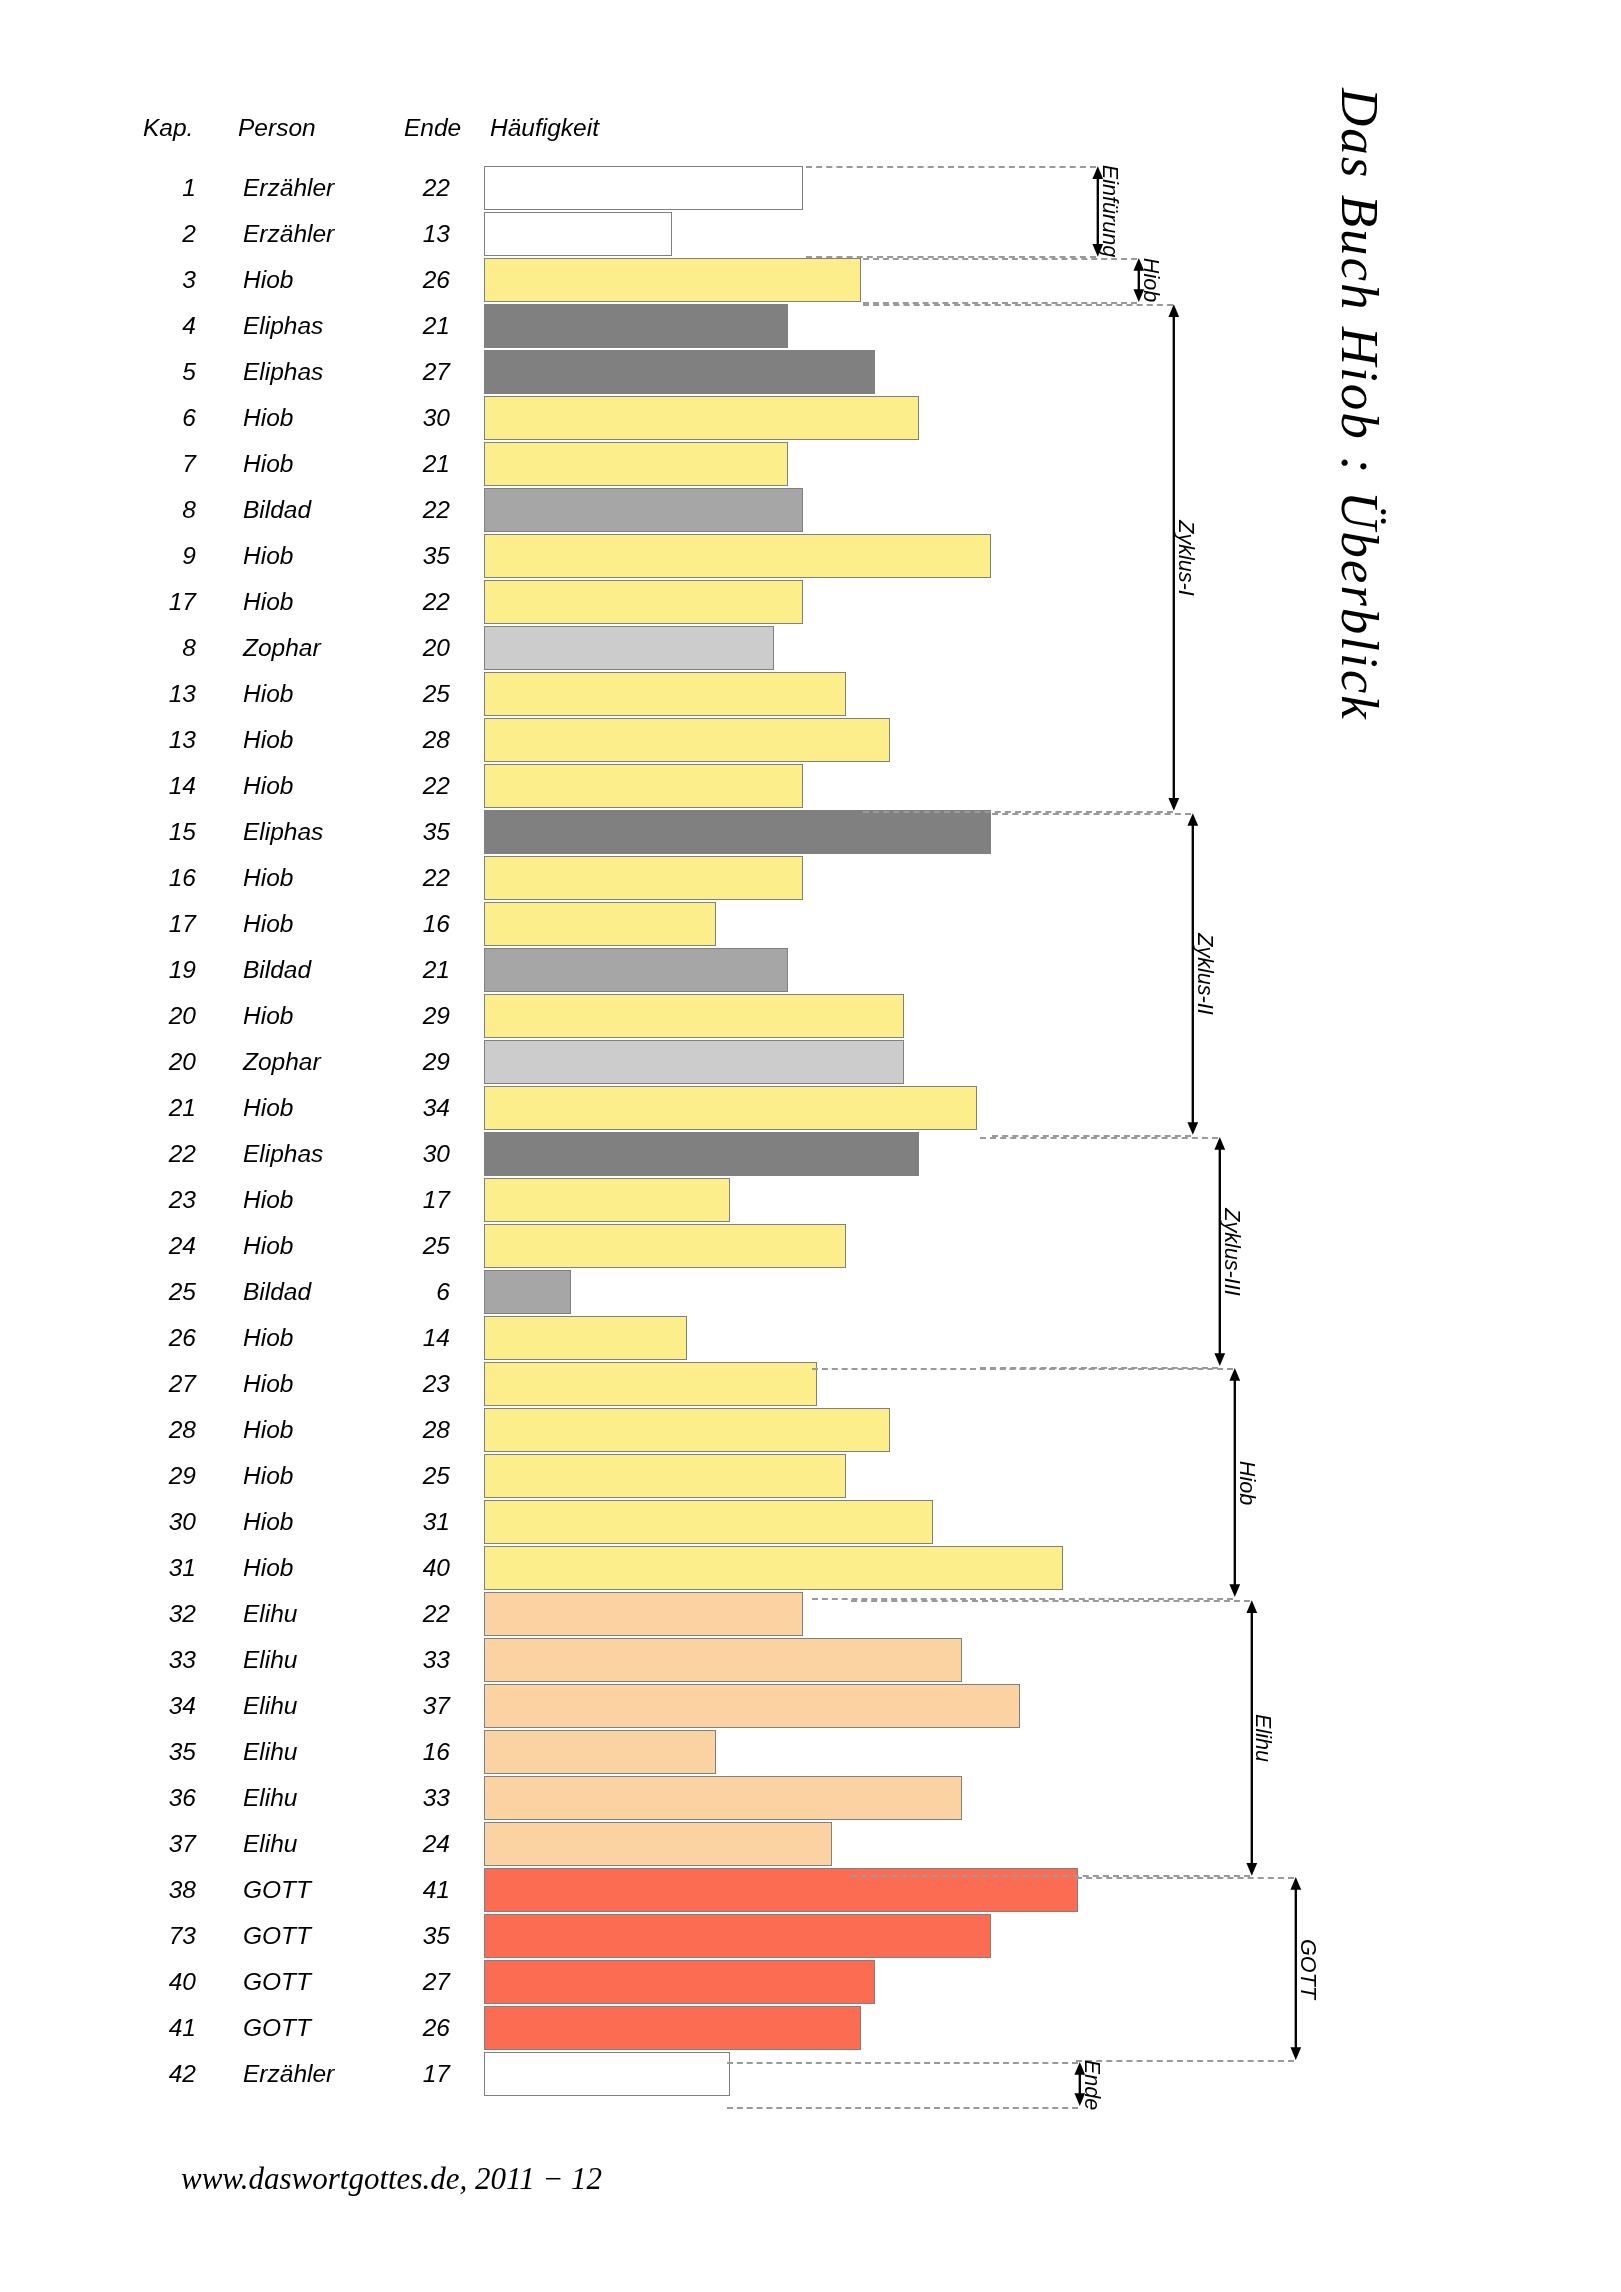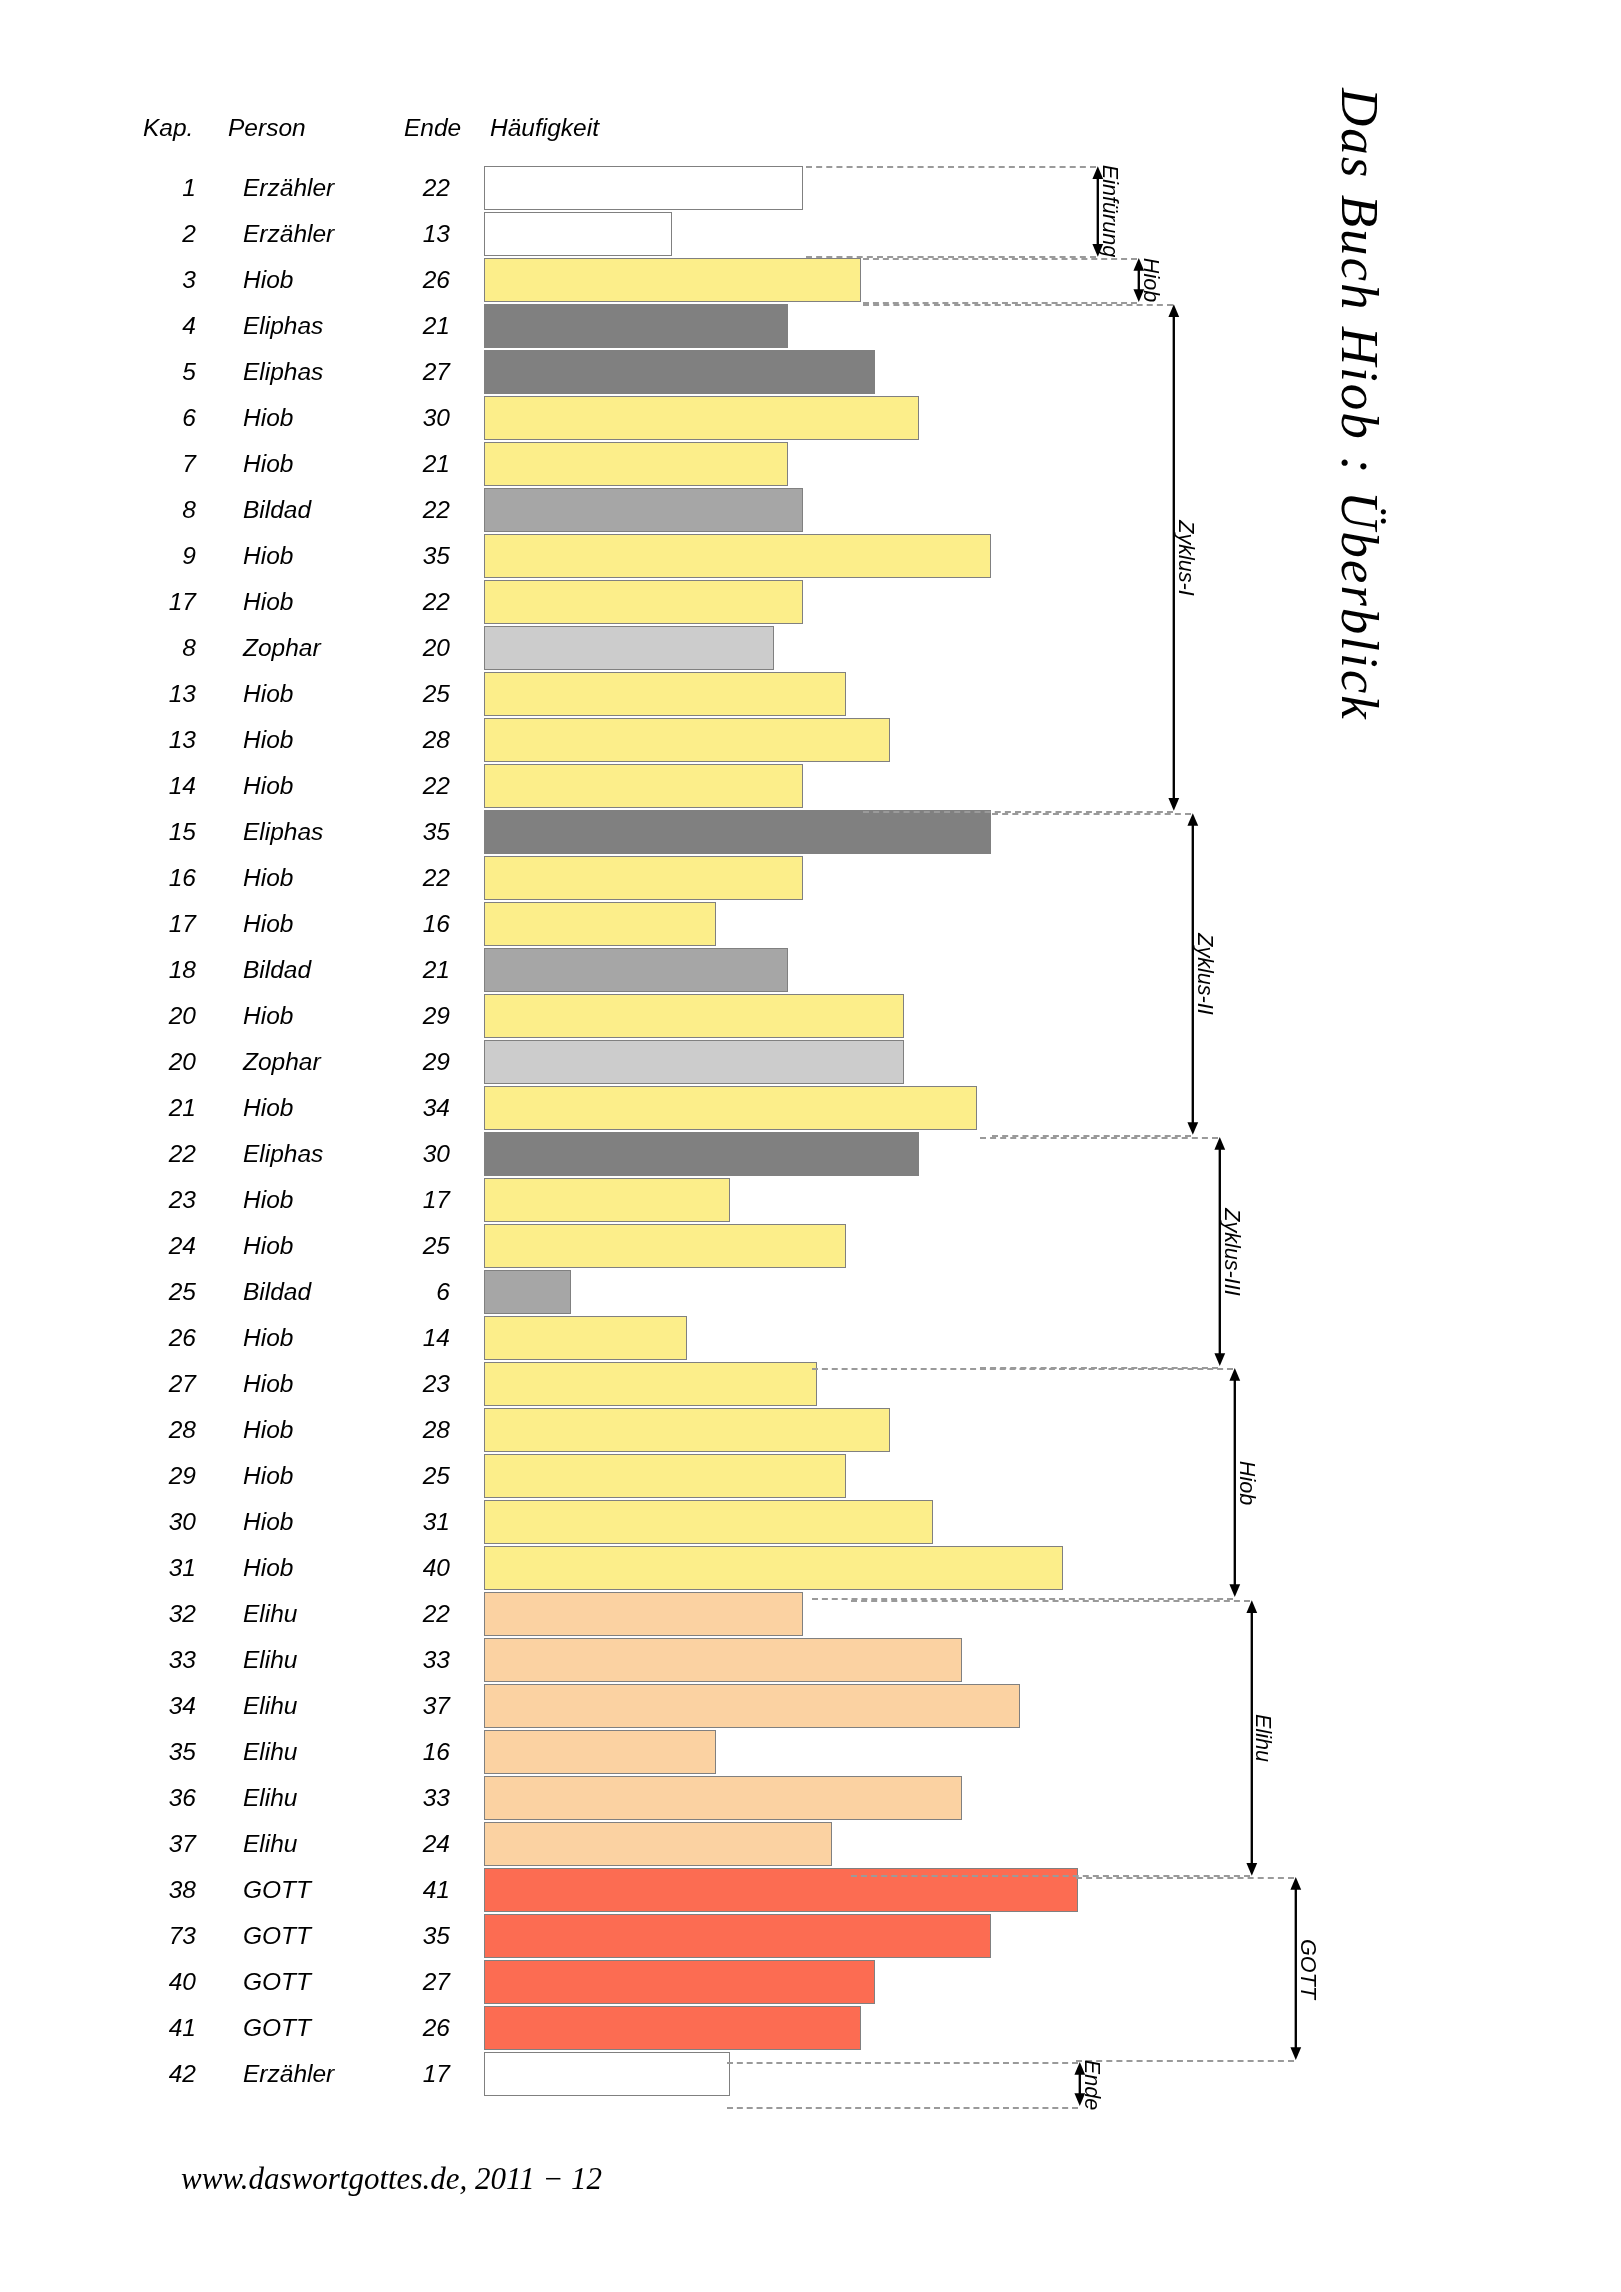--- a/index.html
+++ b/index.html
@@ -32,21 +32,21 @@
 
   
   .hdr{
     position:absolute;
     font-style:italic;
     font-size:24.5px;
     color:#000;
     white-space:nowrap;
   }
   #hdr-kap   { left:143px; top:114px; }
-  #hdr-person{ left:228px; top:114px; }
+  #hdr-person{ left:238px; top:114px; }
   #hdr-verse { left:404px; top:114px; }
   #hdr-haeuf { left:490px; top:114px; }
 
   
   #rows{ position:absolute; left:0; top:165px; width:1621px; }
   .row{
     position:relative;
     height:46px;
     width:1621px;
   }
@@ -247,21 +247,21 @@
     </div>
     <div class="row">
       <div class="cell c-kap">17</div>
       <div class="cell c-person">Hiob</div>
       <div class="cell c-verse">16</div>
       <div class="barbox">
         <div class="bar" style="width: 232px; background: rgb(252, 238, 138); border-color: rgb(128, 128, 128);"></div>
       </div>
     </div>
     <div class="row">
-      <div class="cell c-kap">18</div>
+      <div class="cell c-kap">19</div>
       <div class="cell c-person">Bildad</div>
       <div class="cell c-verse">21</div>
       <div class="barbox">
         <div class="bar" style="width: 304px; background: rgb(166, 166, 166); border-color: rgb(128, 128, 128);"></div>
       </div>
     </div>
     <div class="row">
       <div class="cell c-kap">20</div>
       <div class="cell c-person">Hiob</div>
       <div class="cell c-verse">29</div>

